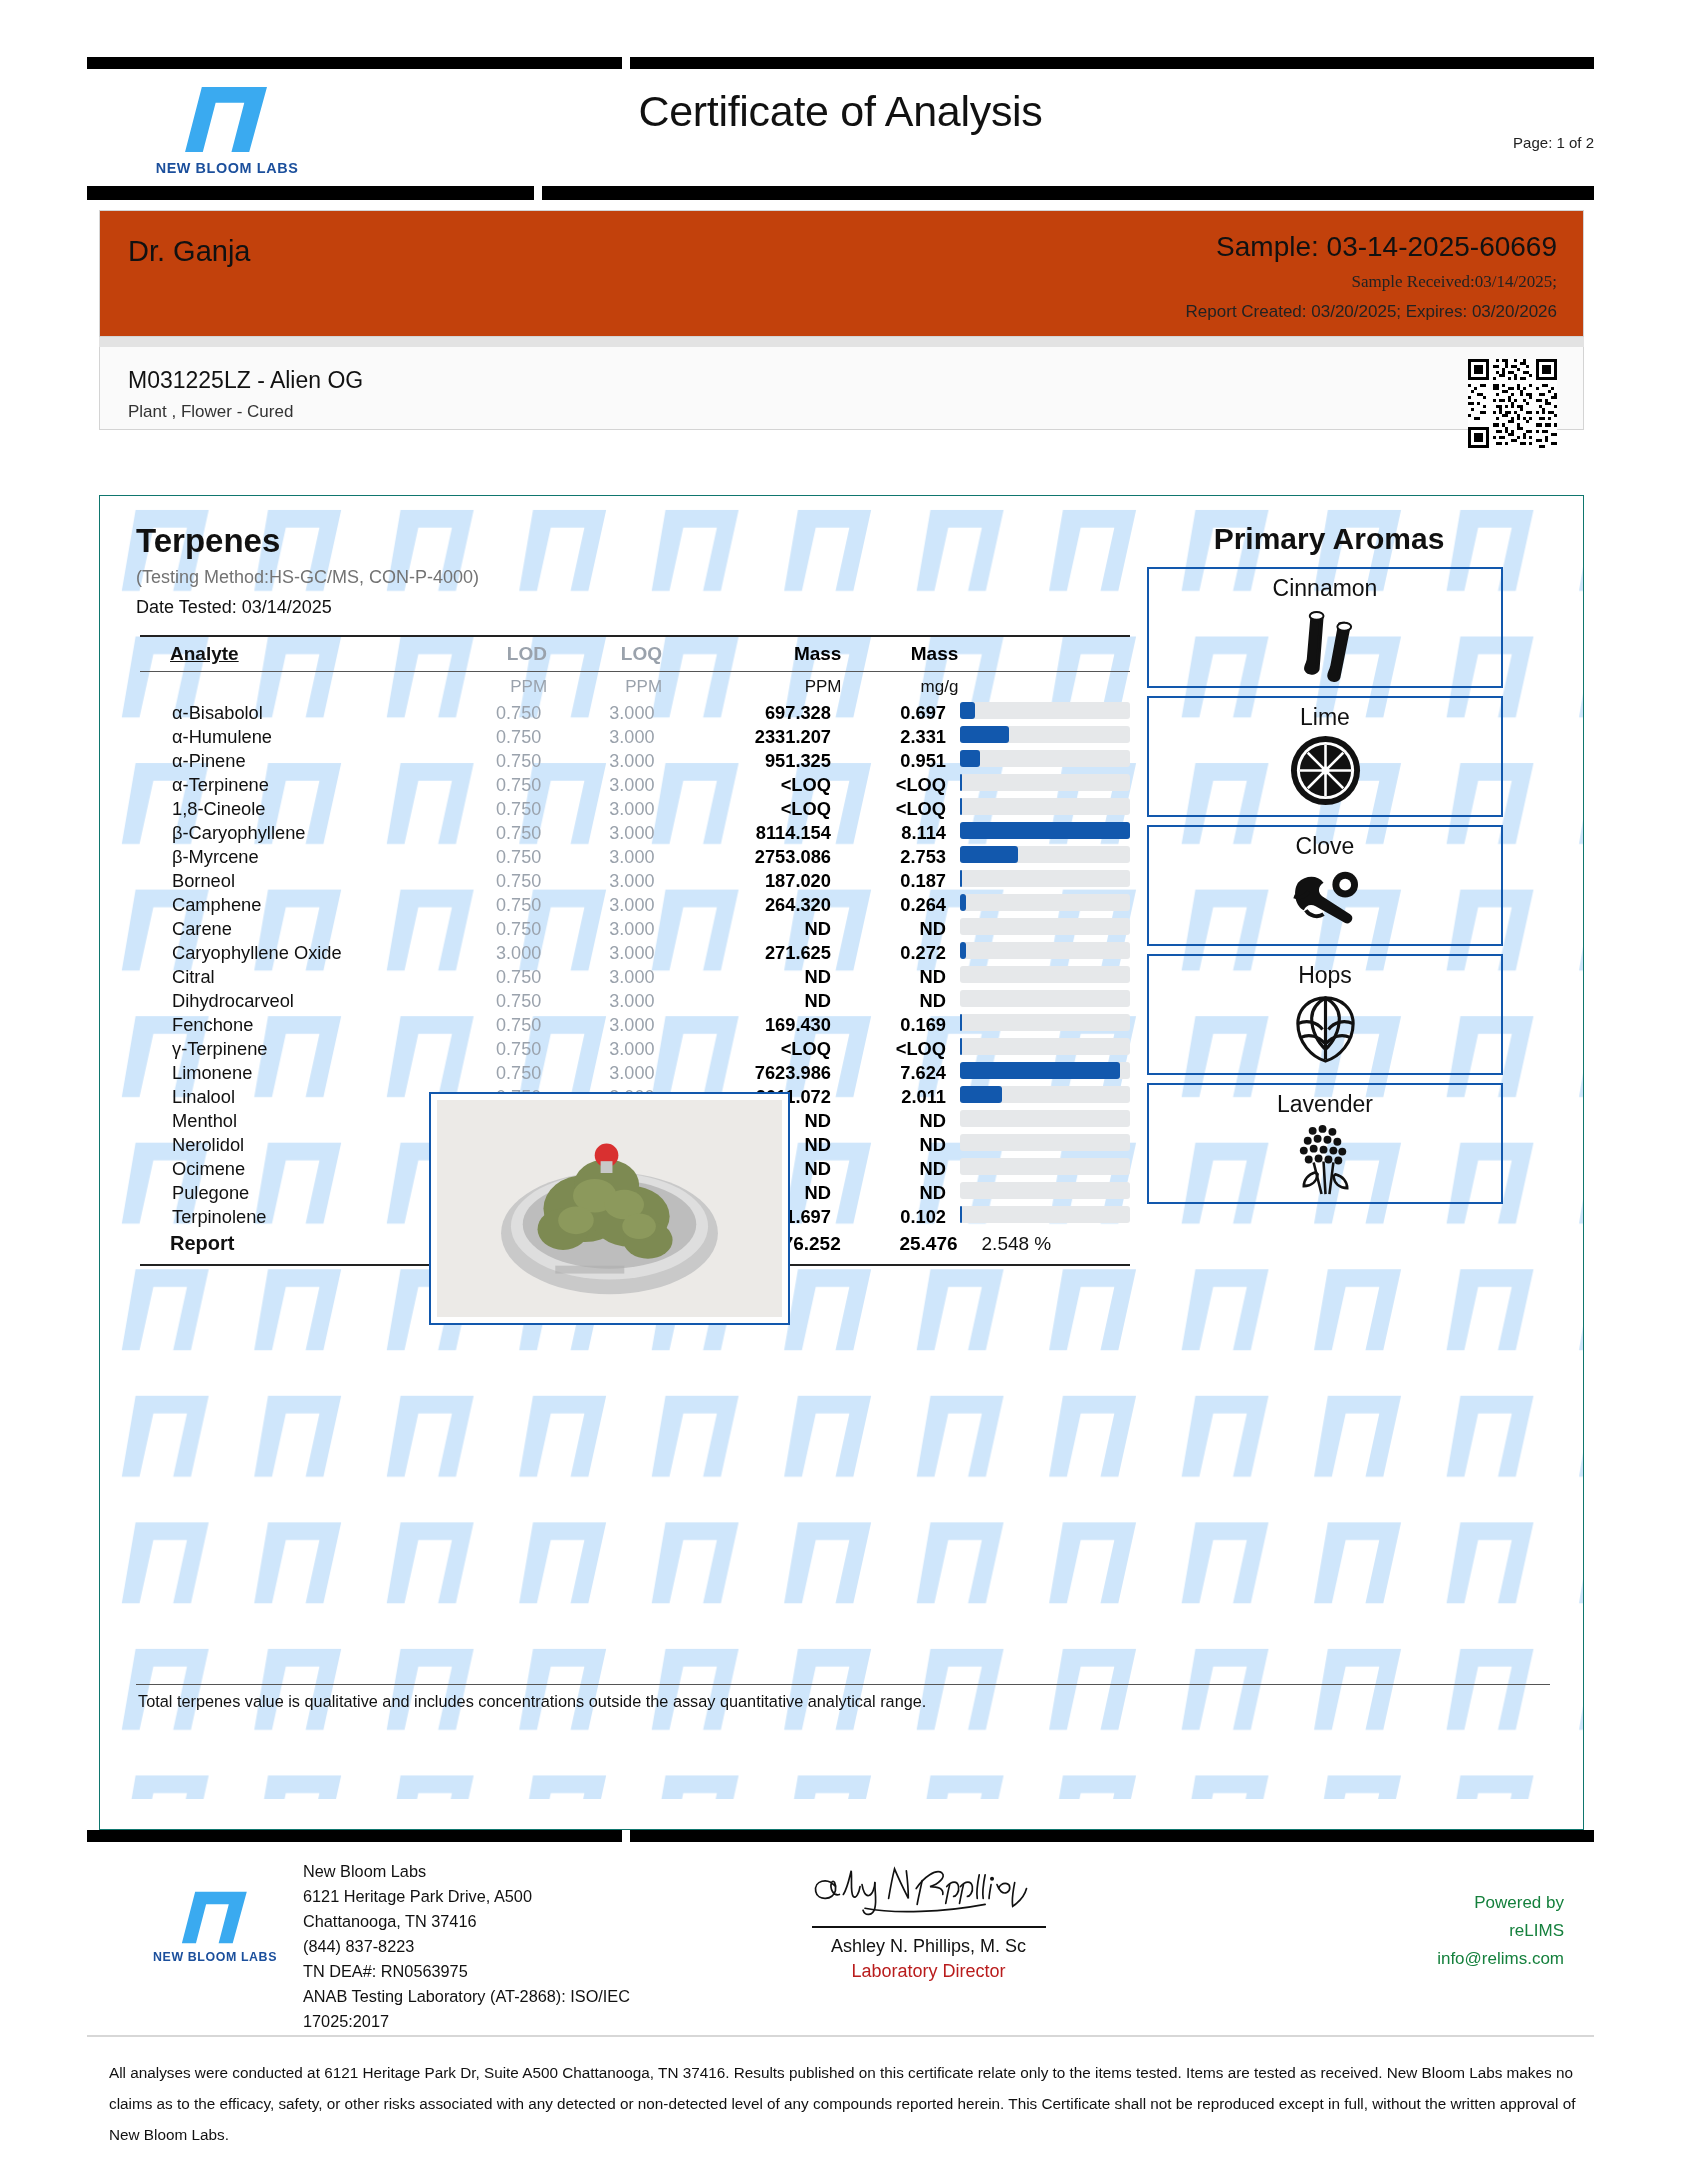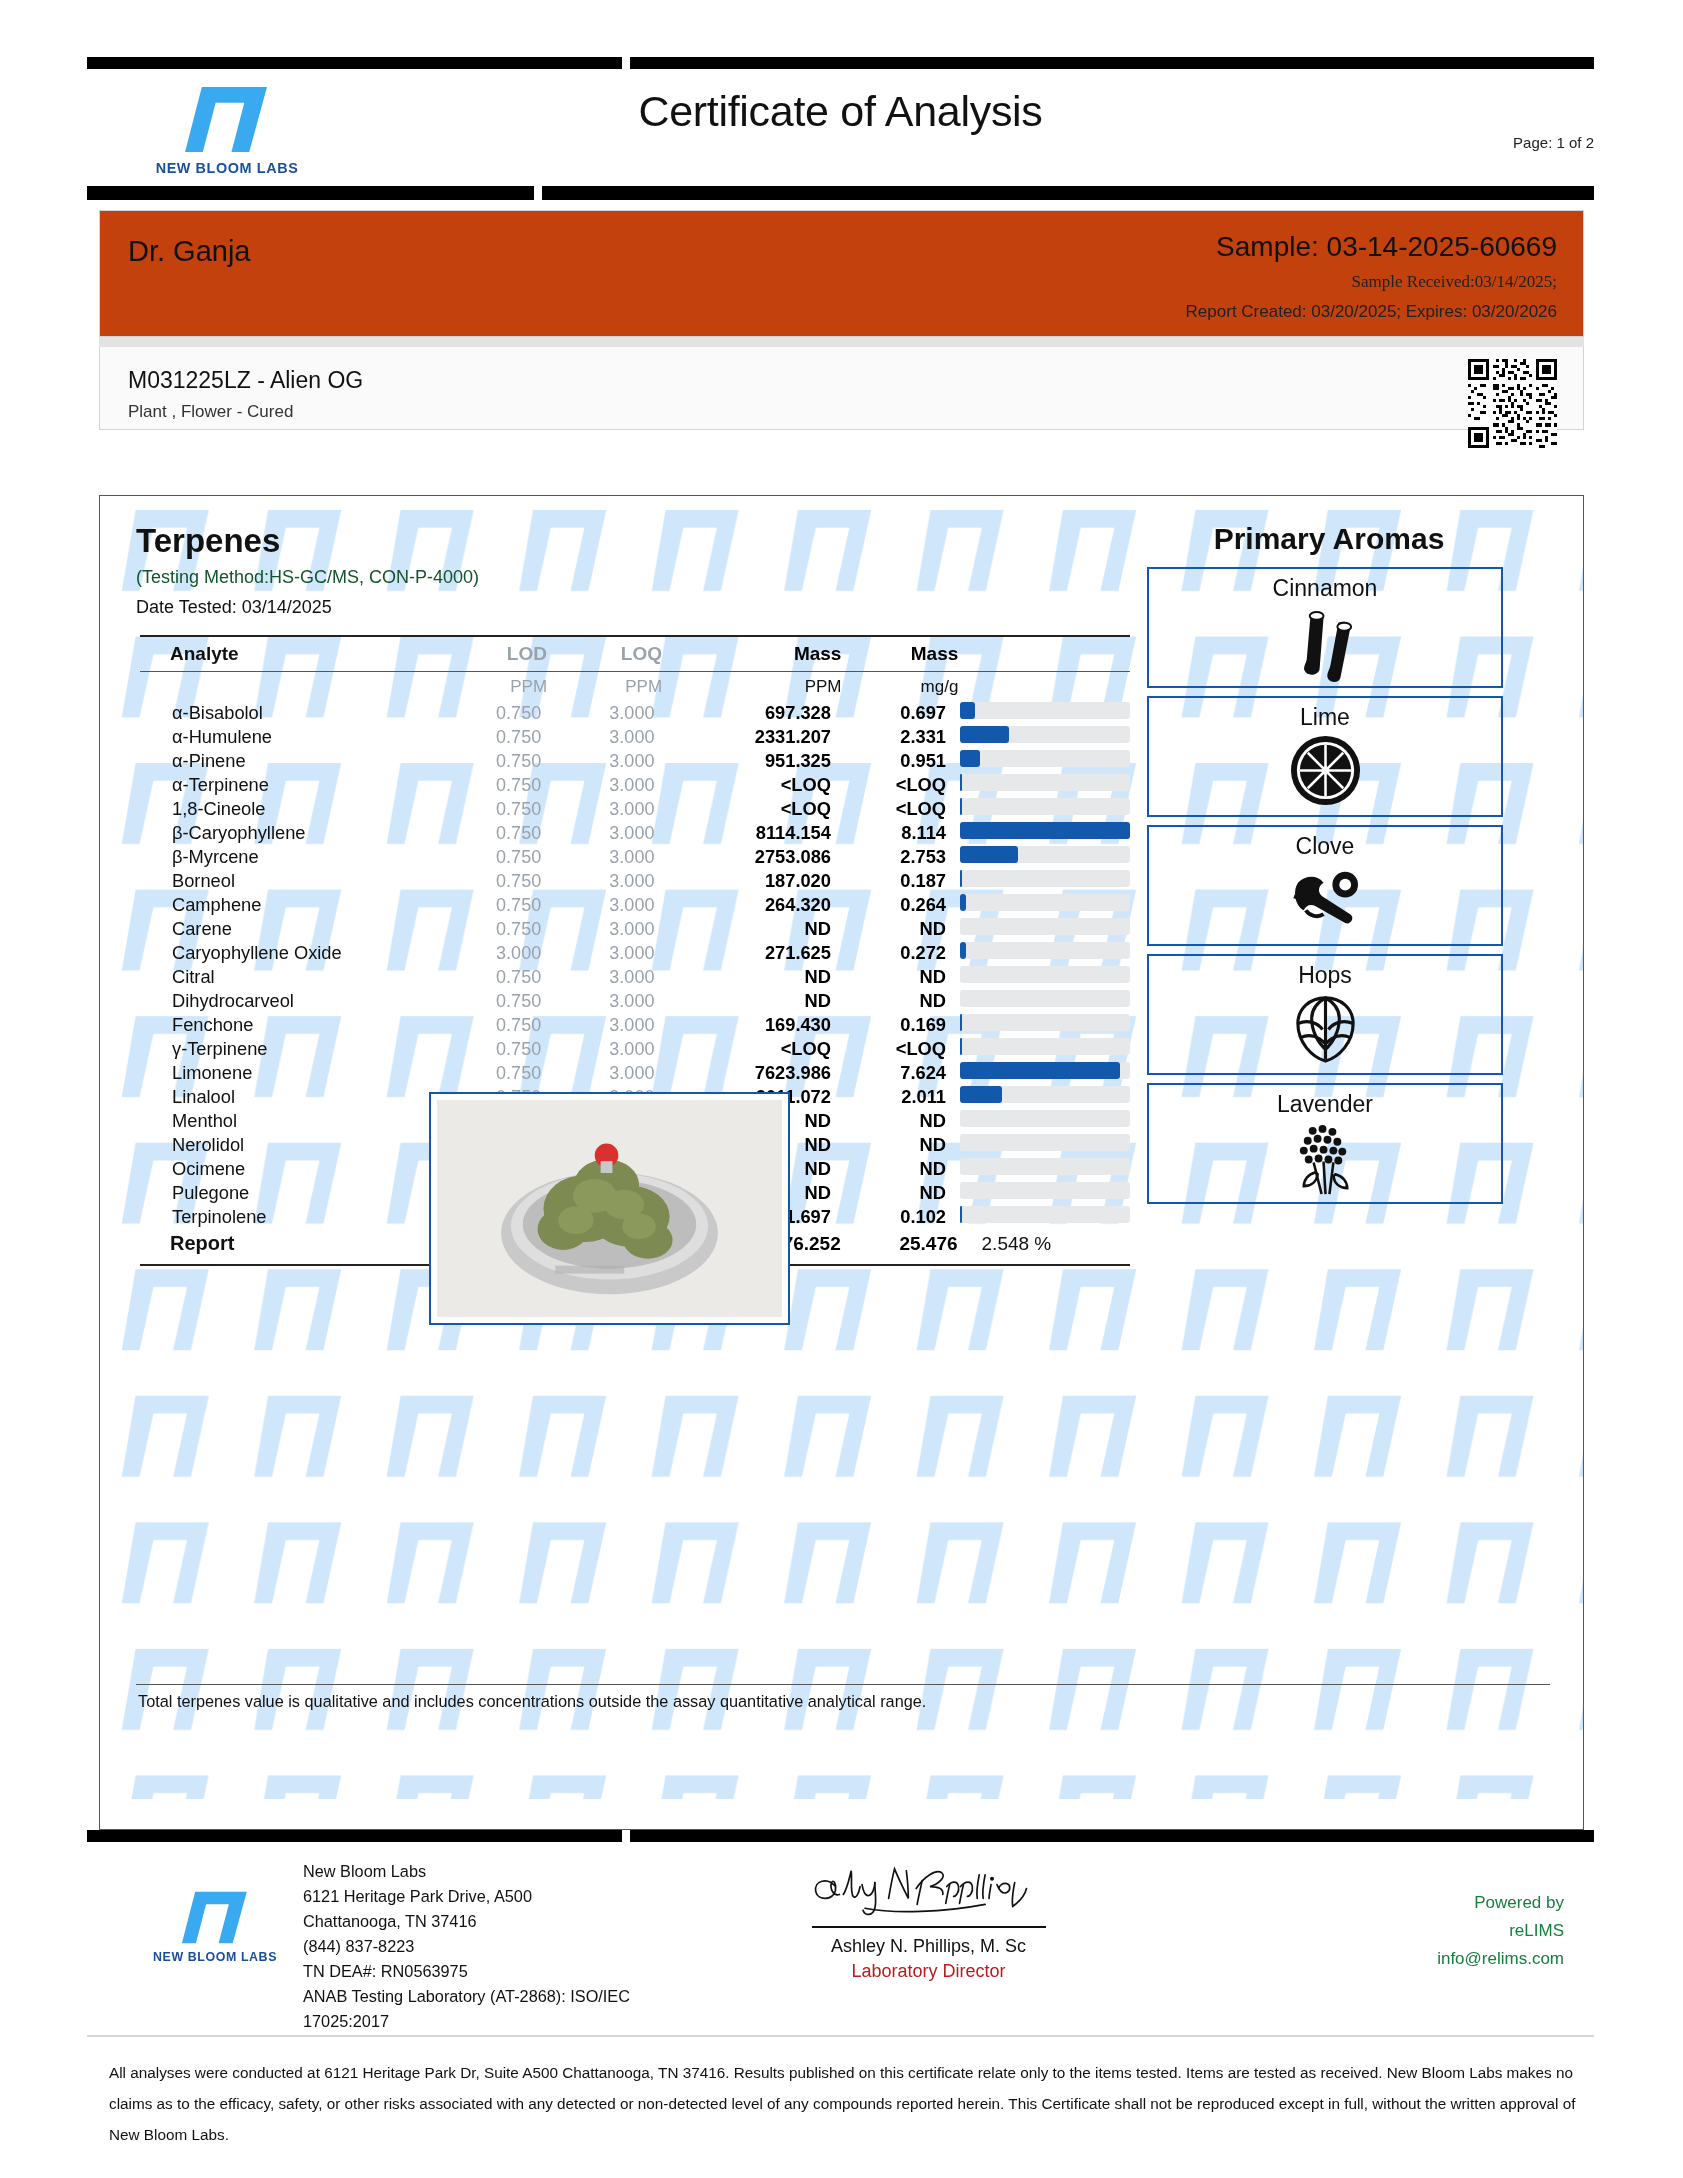--- a/index.html
+++ b/index.html
@@ -46,36 +46,36 @@
   .bodyframe {
     position:absolute; left:99px; top:495px; width:1485px; height:1335px;
     border:1px solid #0f766e; background:#ffffff; overflow:hidden;
   }
   .watermark { position:absolute; inset:0; z-index:0; opacity:1; }
 
   .content { position:absolute; inset:0; z-index:2; }
 
   
   .terp-title { position:absolute; left:36px; top:26px; font-size:33px; font-weight:700; color:#111; }
-  .terp-method { position:absolute; left:36px; top:71px; font-size:18px; color:#14532d; }
+  .terp-method { position:absolute; left:36px; top:71px; font-size:18px; color:#737373; }
   .terp-date { position:absolute; left:36px; top:101px; font-size:18px; color:#111; }
 
   
   .tbl { position:absolute; left:40px; top:139px; width:990px; }
   .hrule { height:2px; background:#222; width:100%; }
   .hrule-thin { height:1px; background:#555; width:100%; }
   .trow { display:flex; align-items:baseline; height:24px; }
   .c-analyte { width:327px; padding-left:32px; font-size:18.3px; color:#111; white-space:nowrap; }
   .c-lod { width:119px; text-align:right; font-size:18px; color:#9aa2ac; }
   .c-loq { width:127px; text-align:right; font-size:18px; color:#9aa2ac; }
   .c-mass1 { width:198px; text-align:right; font-size:18.3px; color:#000; font-weight:700; }
   .c-mass2 { width:129px; text-align:right; font-size:18.3px; color:#000; font-weight:700; }
   .c-bar { width:188px; padding-left:14px; }
 
-  .hdr .c-analyte { font-weight:700; font-size:19px; padding-left:30px; }
+  .hdr .c-analyte { font-weight:700; font-size:19px; padding-left:30px;text-decoration:underline; }
   .hdr .c-lod, .hdr .c-loq { font-weight:700; color:#9aa2ac; font-size:19px; }
   .hdr .c-mass1, .hdr .c-mass2 { font-weight:700; font-size:19px; }
   .hdr { height:34px; align-items:center; }
   .units { height:30px; align-items:center; }
   .units .c-lod, .units .c-loq { color:#9aa2ac; font-size:17px; }
   .units .c-mass1, .units .c-mass2 { font-weight:400; font-size:17px; color:#111; }
 
   .bar-track { position:relative; width:170px; height:17px; background:#e6e8ea; border-radius:3px; }
   .bar-fill { position:absolute; left:0; top:0; height:17px; background:#1258ad; border-radius:3px; }
 

